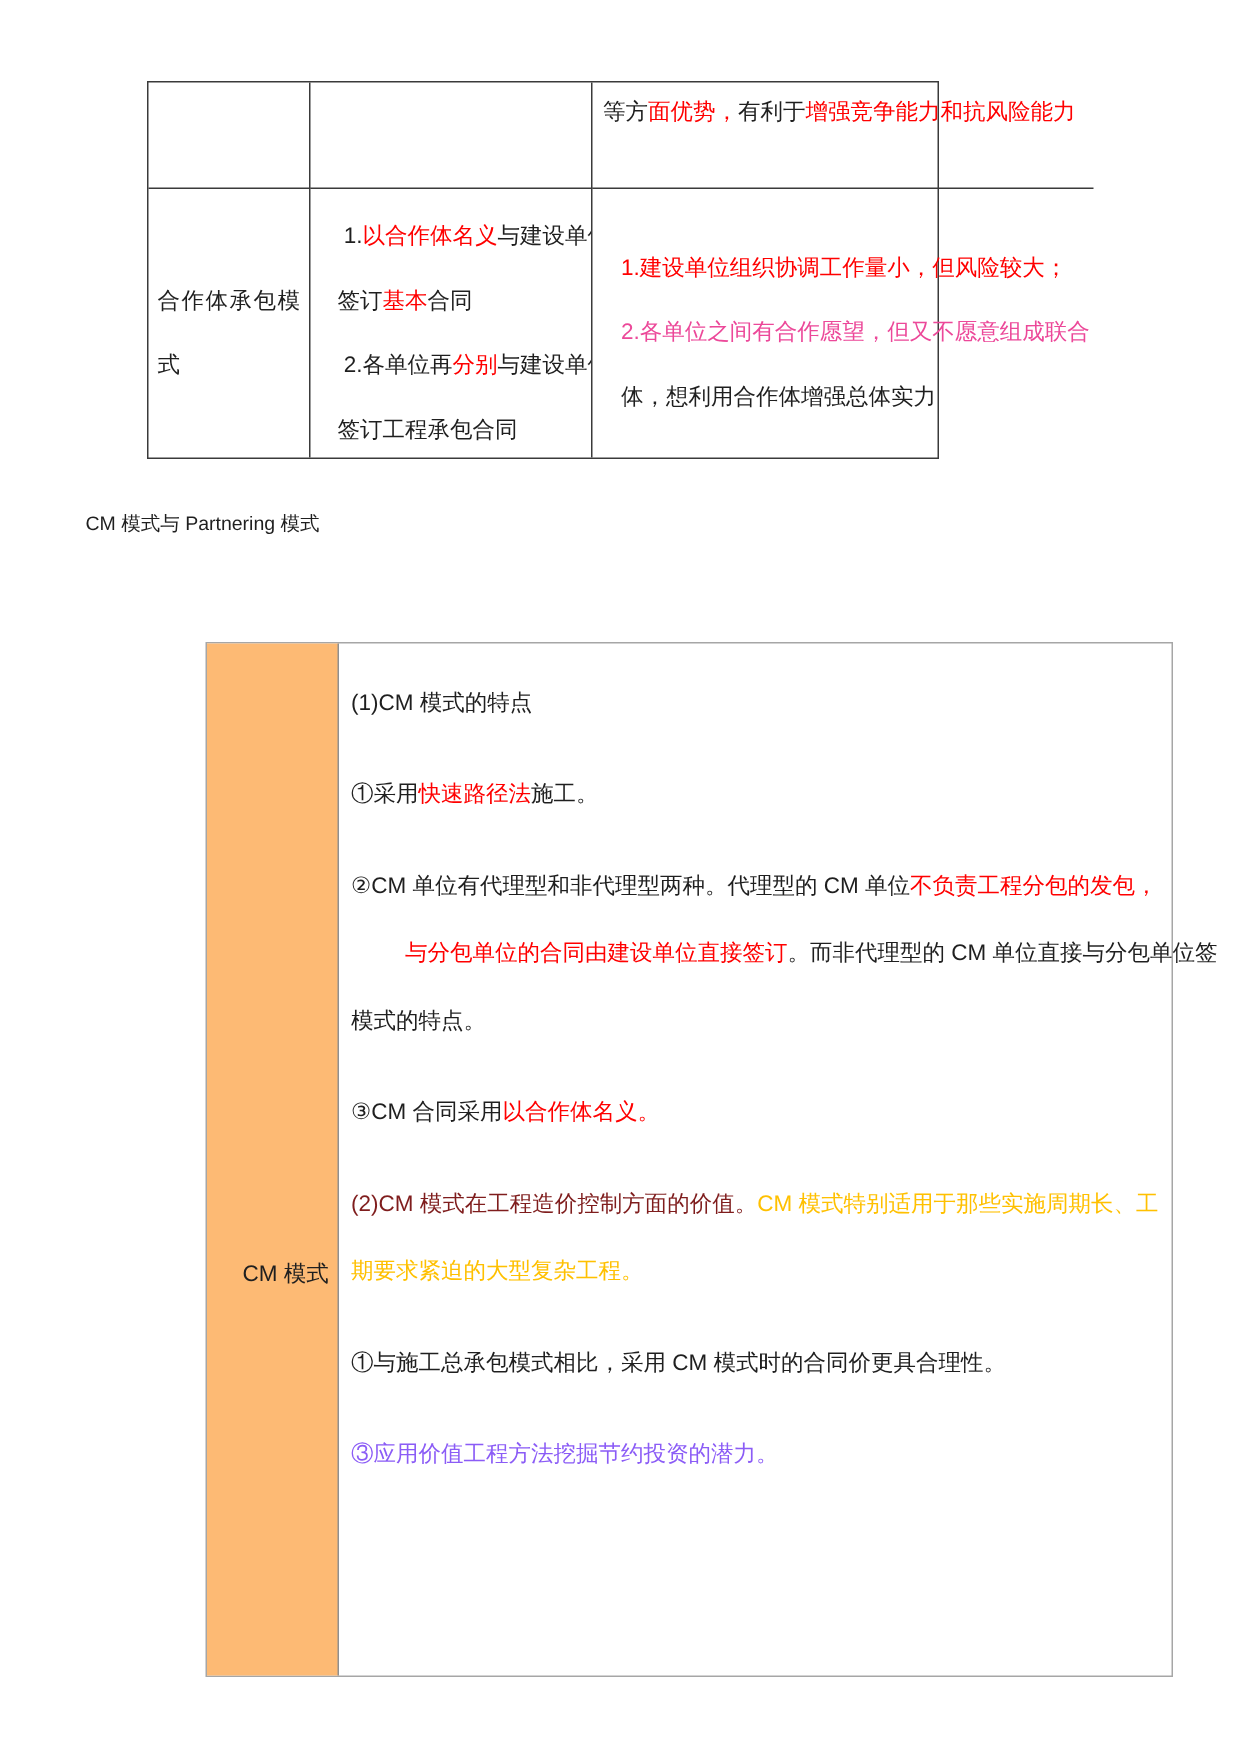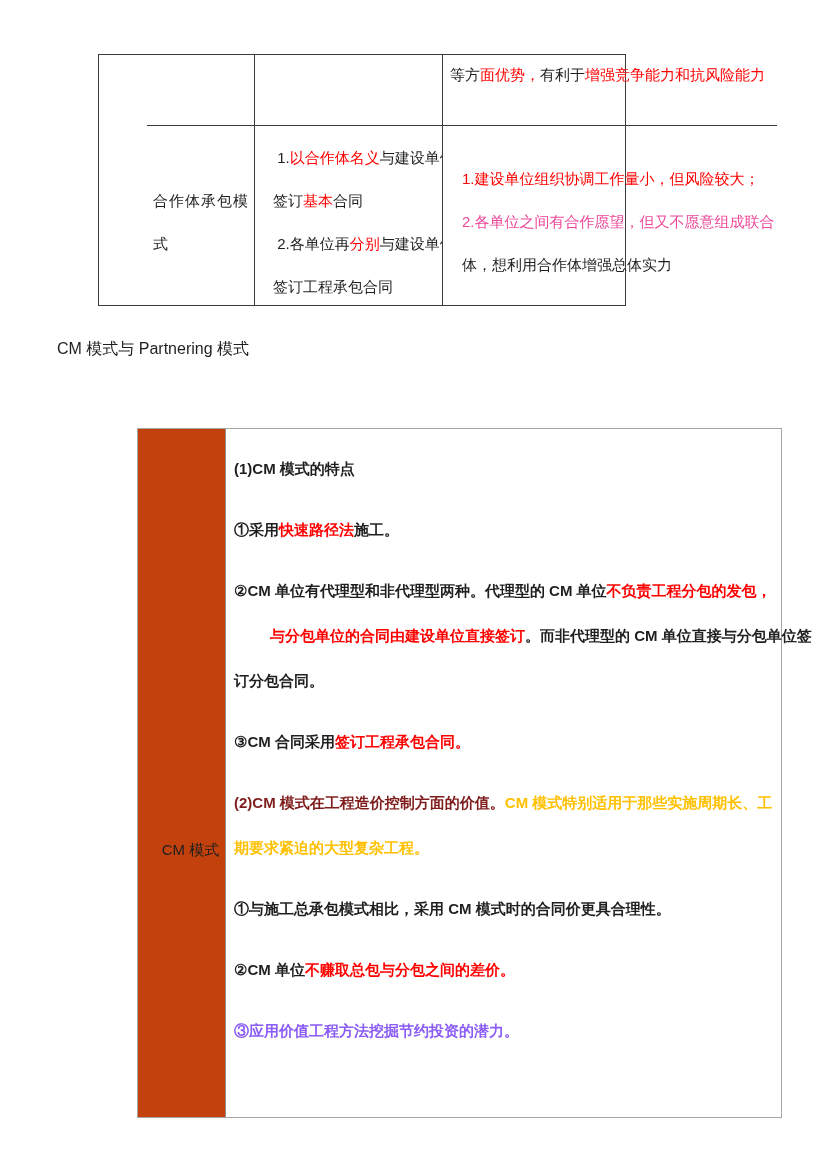--- a/index.html
+++ b/index.html
@@ -14,21 +14,20 @@
   .abs { position: absolute; box-sizing: border-box; }
 
   
   .t1 {
     left: 98px; top: 54px; width: 528px; height: 252px;
     display: grid;
     grid-template-columns: 108px 188px 334px;
     grid-template-rows: 71px 179px;
     border: 1px solid #3a3a3a;
     font-size: 15px;
-    padding-left: 48px;
   }
   .t1 .cell { box-sizing: border-box; overflow: hidden; }
   .t1 .br { border-right: 1px solid #3a3a3a; }
   .t1 .bb { border-bottom: 1px solid #3a3a3a; }
   .t1 .vcenter {
     display: flex; flex-direction: column; justify-content: center;
     padding-top: 12px;
   }
   .t1 .line { line-height: 43px; white-space: pre; margin-left: 12px; }
   .t1 .cont-line { line-height: 36px; padding: 2px 0 0 7px; white-space: pre; }
@@ -37,45 +36,44 @@
   .justify-cjk {
     text-align: justify;
     text-justify: inter-character;
     line-height: 43px;
     padding: 0 6px;
   }
 
   
   .heading {
     left: 57px; top: 338px;
-    font-size: 16px; line-height: 21px;
+    font-size: 13px; line-height: 21px;
     color: #1f1f1f;
   }
 
   
   .t2 {
     left: 137px; top: 428px; width: 645px; height: 690px;
     display: grid;
     grid-template-columns: 88px 555px;
     border: 1px solid #a6a6a6;
     font-size: 15px;
   }
   .t2 .labelcell {
-    background: #c2410c;
+    background: #fdba74;
     border-right: 1px solid #8f8f8f;
     box-sizing: border-box;
     padding: 388px 2px 0 7px;
     line-height: 22px;
     white-space: pre;
   }
   .t2 .contentcell {
     box-sizing: border-box;
     padding: 17px 0 0 8px;
     overflow: visible;
-    font-weight: bold;
   }
   .t2 .para { margin: 0 0 16px 0; }
   .t2 .line { line-height: 45px; white-space: pre; }
 </style>
 </head>
 <body>
 
 <div class="abs t1">
   <div class="cell br bb"></div>
   <div class="cell br bb"></div>
@@ -112,32 +110,29 @@
   <div class="contentcell">
       <div class="para">
         <div class="line"><span style="color: rgb(31, 31, 31);">(1)CM 模式的特点</span></div>
       </div>
       <div class="para">
         <div class="line"><span style="color: rgb(31, 31, 31);">①采用</span><span style="color: rgb(255, 0, 0);">快速路径法</span><span style="color: rgb(31, 31, 31);">施工。</span></div>
       </div>
       <div class="para">
         <div class="line"><span style="color: rgb(31, 31, 31);">②CM 单位有代理型和非代理型两种。代理型的 CM 单位</span><span style="color: rgb(255, 0, 0); margin-top: 10px;">不负责工程分包的发包，</span></div>
         <div class="line"><span style="color: rgb(255, 0, 0); margin-left: 36px;">与分包单位的合同由建设单位直接签订</span><span style="color: rgb(31, 31, 31);">。而非代理型的 CM 单位直接与分包单位签</span></div>
-        <div class="line"><span style="color: rgb(31, 31, 31);">订分包合同。</span></div>
+        <div class="line"><span style="color: rgb(31, 31, 31);">模式的特点。</span></div>
       </div>
       <div class="para">
-        <div class="line"><span style="color: rgb(31, 31, 31);">③CM 合同采用</span><span style="color: rgb(255, 0, 0);">签订工程承包合同。</span></div>
+        <div class="line"><span style="color: rgb(31, 31, 31);">③CM 合同采用</span><span style="color: rgb(255, 0, 0);">以合作体名义。</span></div>
       </div>
       <div class="para">
         <div class="line"><span style="color: #7f1d1d;">(2)CM 模式在工程造价控制方面的价值。</span><span style="color: rgb(255, 192, 0); margin-top: 12px;">CM 模式特别适用于那些实施周期长、工</span></div>
         <div class="line"><span style="color: rgb(255, 192, 0);">期要求紧迫的大型复杂工程。</span></div>
       </div>
       <div class="para">
         <div class="line"><span style="color: rgb(31, 31, 31);">①与施工总承包模式相比，采用 CM 模式时的合同价更具合理性。</span></div>
       </div>
       <div class="para">
-        <div class="line"><span style="color: rgb(31, 31, 31);">②CM 单位</span><span style="color: rgb(255, 0, 0);">不赚取总包与分包之间的差价。</span></div>
-      </div>
-      <div class="para">
         <div class="line"><span style="color: #8b5cf6;">③应用价值工程方法挖掘节约投资的潜力。</span></div>
       </div>
     </div>
 </div>
 
 </body></html>

